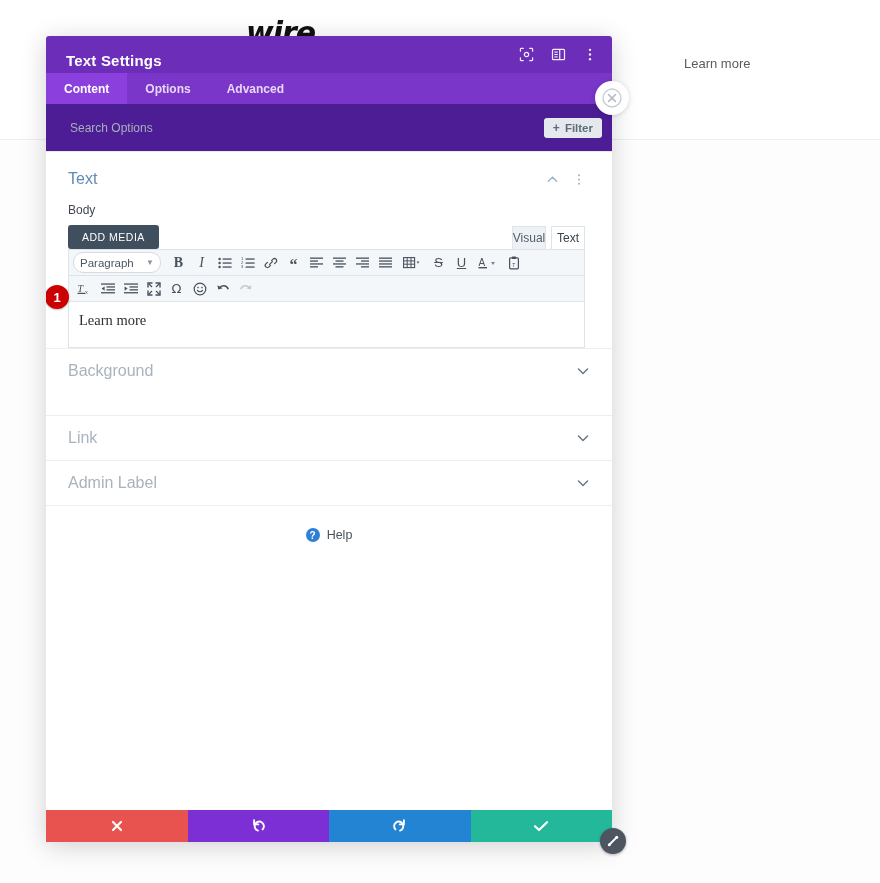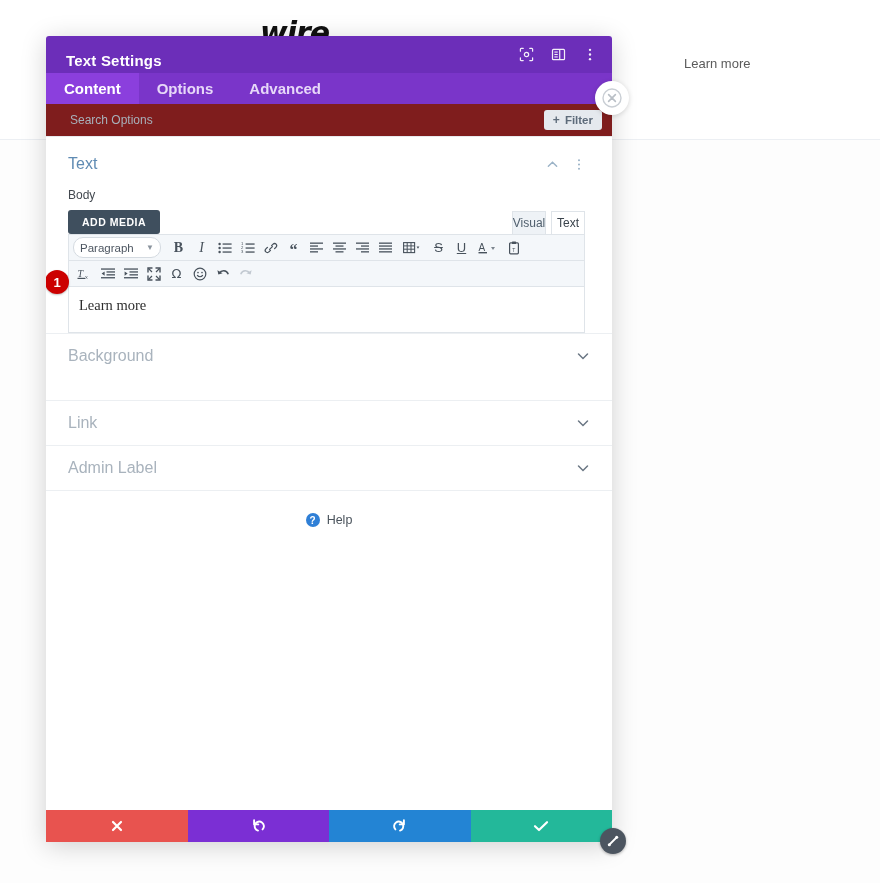--- a/index.html
+++ b/index.html
@@ -14,21 +14,20 @@
 
   
   #page-bg { position:absolute; inset:0; background:#ffffff; }
   #page-bg .band-top { position:absolute; left:0; top:0; width:100%; height:140px; background:#ffffff; }
   #page-bg .band-body { position:absolute; left:0; top:140px; width:100%; height:743px; background:#fdfdfd; }
   #bg-logo {
     position:absolute; left:246px; top:18px; width:96px; height:30px;
     font-family:"DejaVu Sans", sans-serif; font-weight:700; font-style:italic;
     font-size:30px; color:#111; letter-spacing:-1px; overflow:hidden;
     line-height:30px;
-    margin-left:14px;
   }
   #bg-learnmore {
     position:absolute; left:684px; top:56px;
     font-size:13px; color:#5b5b5b; font-family:"Liberation Sans", sans-serif;
   }
   #bg-hr { position:absolute; left:0; top:139px; width:100%; height:1px; background:#eceff3; }
 
   
   #modal {
     position:absolute; left:46px; top:36px; width:566px; height:806px;
@@ -47,27 +46,27 @@
   }
   .m-title { color:#fff; font-size:15px; font-weight:700; letter-spacing:.2px; flex:1;margin-top:12px; }
   .m-hdr-icons { display:flex; align-items:center; gap:16px; }
   .m-hdr-icons .hicon { width:16px; height:16px; display:flex; align-items:center; justify-content:center; cursor:pointer; opacity:.92; }
   .m-hdr-icons svg { display:block; }
 
   
   .m-tabs { height:31px; background:#7a35c9; display:flex; flex:none; }
   .m-tab {
     padding:0 18px; display:flex; align-items:center; justify-content:center;
-    color:#e7d8f8; font-size:15px; font-weight:700; cursor:pointer; min-width:78px;
+    color:#e7d8f8; font-size:12px; font-weight:700; cursor:pointer; min-width:78px;
   }
   .m-tab.active { background:#8b3fdd; color:#ffffff; }
 
   
   .m-search {
-    height:33px; background:#7f1d1d; border-bottom:1px solid #e7eaee;
+    height:48px; background:#4c1d95; border-bottom:1px solid #e7eaee;
     display:flex; align-items:center; padding:0 10px 0 22px; flex:none;
   }
   .m-search .sinput {
     flex:1; border:0; background:transparent; outline:none;
     font-size:12px; color:#9aa3ad; font-family:"Liberation Sans", sans-serif;
   }
   .m-search .sinput::placeholder { color:#a7b0ba; }
   .m-filter {
     background:#e5e9ee; color:#5d6b7a; font-size:11.5px; font-weight:600;
     border-radius:3px; padding:4px 9px; display:flex; align-items:center; gap:5px; cursor:pointer;
@@ -84,21 +83,21 @@
     margin:0; flex:1; font-size:16px; font-weight:400; color:#5f8bb3;
     font-family:"Liberation Sans", sans-serif;
   }
   .sect-head .chev-up, .sect-head .kebab { color:#9bb3c7; cursor:pointer; display:flex; align-items:center; }
   .sect-head .kebab { margin-left:14px; }
 
   .field-label { margin-top:15px; font-size:12px; color:#42484f; }
 
   .addmedia {
     margin-top:8px; display:inline-flex; align-items:center; justify-content:center;
-    background:#3f4f5e; color:#ffffff; font-size:10.5px; font-weight:700; letter-spacing:.5px;
+    background:#3f4f5e; color:#ffffff; font-size:10.5px; font-weight:400; letter-spacing:.5px;
     height:24px; padding:0 14px; border-radius:3px; cursor:pointer; border:0;
   }
 
   .editor-wrap { margin-top:-23px; }
   .vt-tabs { display:flex; justify-content:flex-end; }
   .vt-tab {
     width:34px; height:23px; display:flex; align-items:center; justify-content:center;
     font-size:12px; color:#51606e; background:#eef2f6; border:1px solid #dfe4e9; border-bottom:0;
     cursor:pointer;
   }

